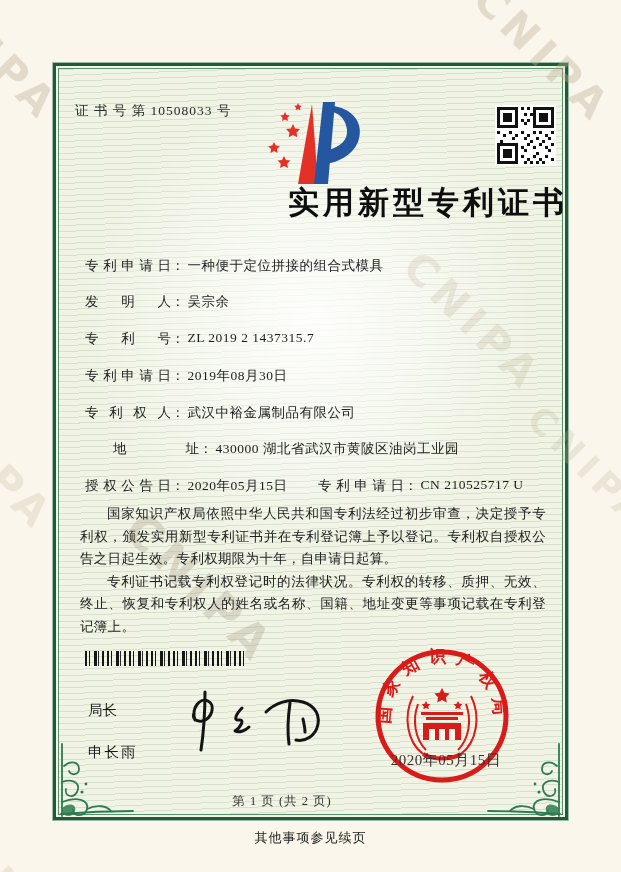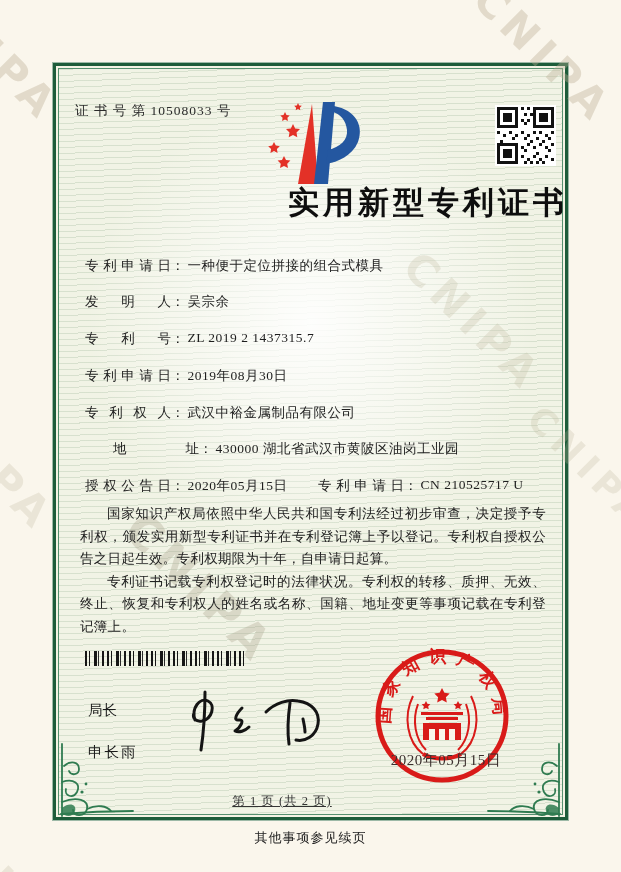--- a/index.html
+++ b/index.html
@@ -63,21 +63,21 @@
   .sig-name{position:absolute;left:88px;top:728px;font-size:14.5px;color:#1b1b1b;z-index:5;letter-spacing:2px;margin-top:15px;}
   .sig-hand{position:absolute;left:178px;top:686px;z-index:5;}
 
   
   .seal{position:absolute;left:371px;top:646px;z-index:6;opacity:.95;}
   .seal-date{position:absolute;left:379px;top:751px;width:134px;text-align:center;
              font-size:15px;color:#3a2f2d;letter-spacing:.5px;z-index:7;}
 
   
   .page-info{position:absolute;left:53px;top:793px;width:458px;text-align:center;
-             font-size:12.5px;color:#333;z-index:5;letter-spacing:1px;text-decoration:underline;}
+             font-size:12.5px;color:#333;z-index:5;letter-spacing:1px;}
   .foot-note{position:absolute;left:53px;top:829px;width:515px;text-align:center;
              font-size:13px;color:#222;z-index:5;letter-spacing:1px;}
 </style>
 </head>
 <body>
 
 <span class="wm" style="left:-55px;top:-28px;">CNIPA</span>
 <span class="wm" style="left:498px;top:-26px;">CNIPA</span>
 <span class="wm faint" style="left:428px;top:242px;">CNIPA</span>
 <span class="wm faint" style="left:-60px;top:382px;">CNIPA</span>

